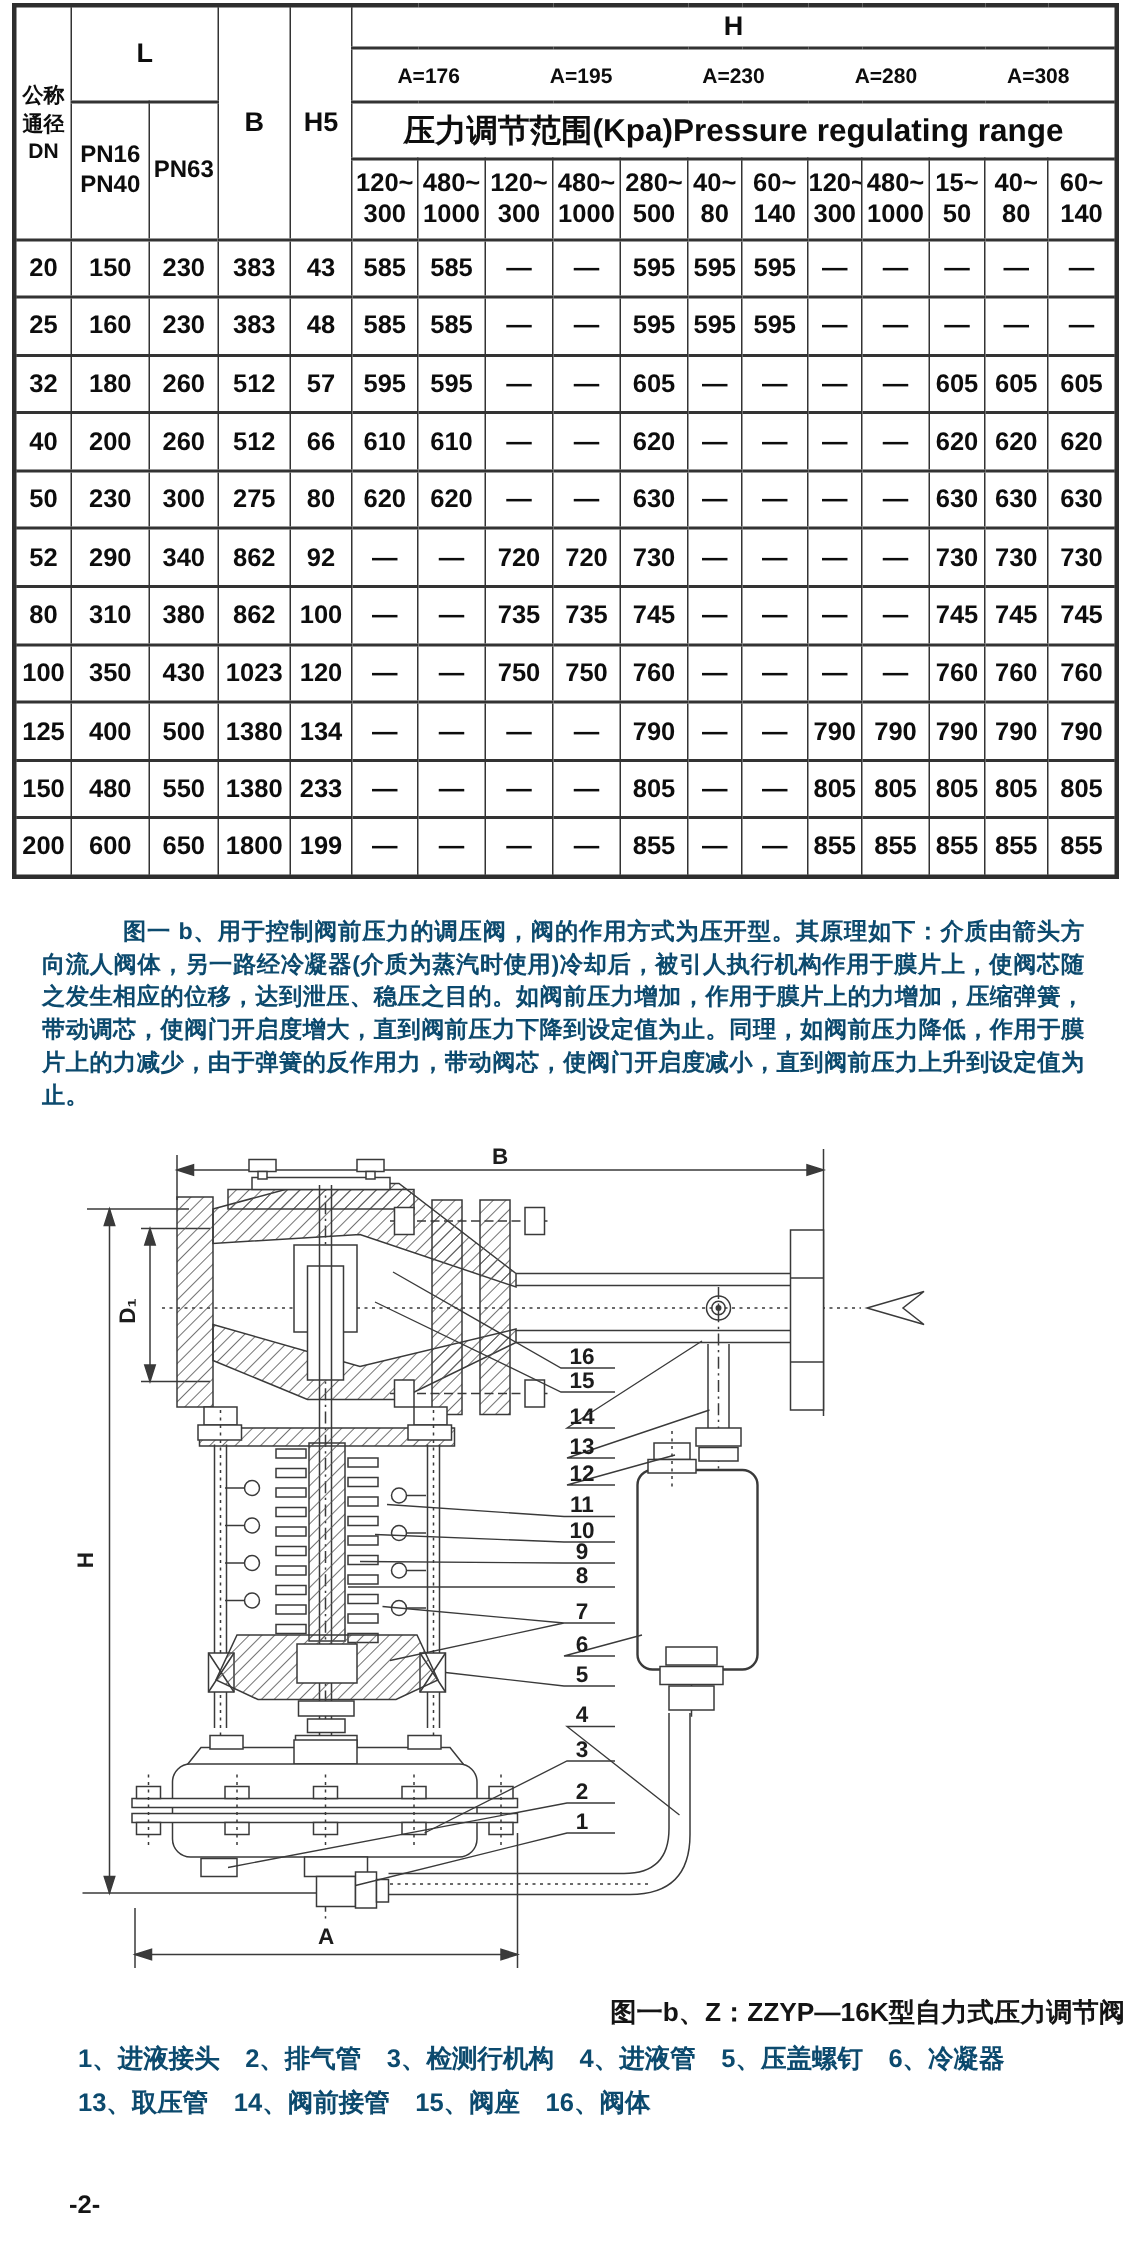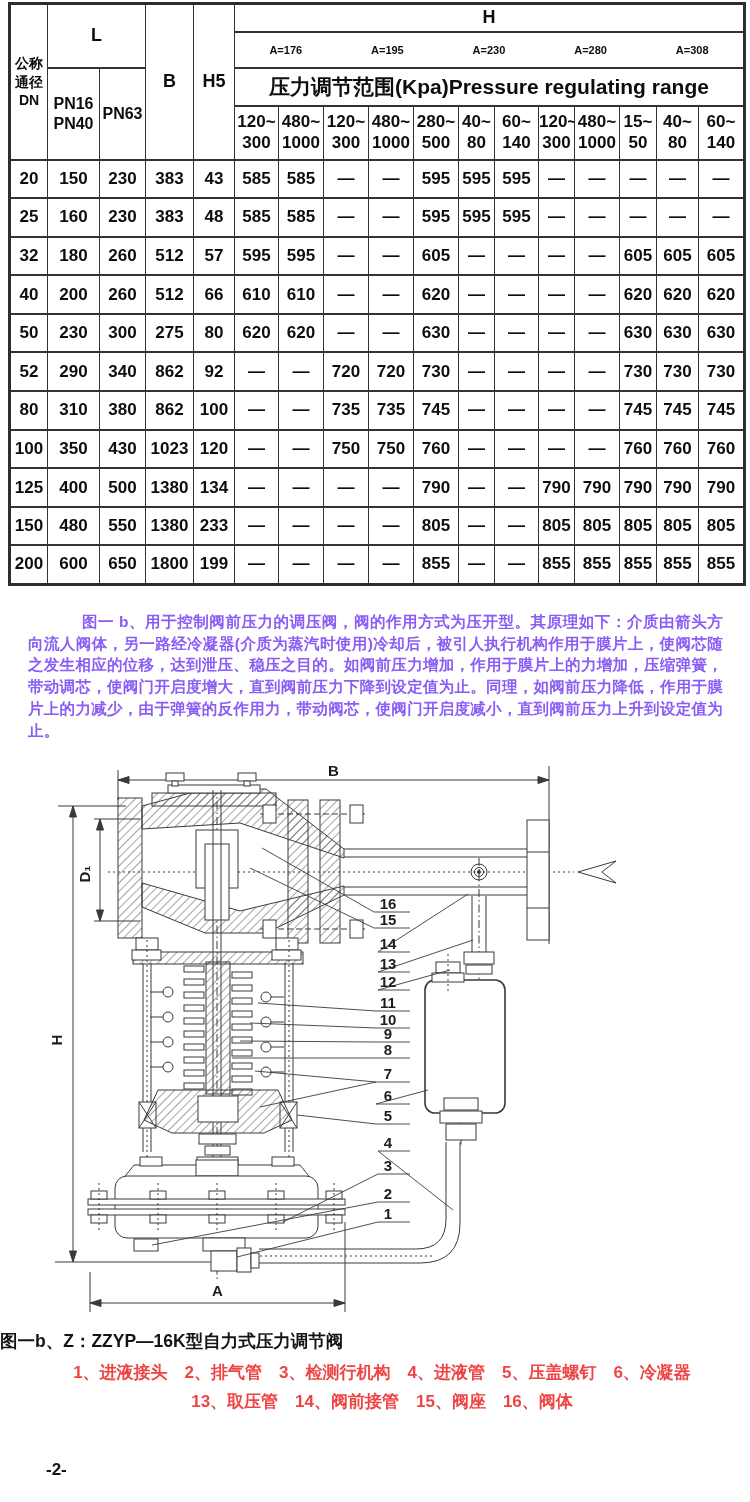--- a/index.html
+++ b/index.html
@@ -21,39 +21,39 @@
   }
   tr.h1{height:28px} tr.h2{height:36px} tr.h3{height:38px} tr.h4{height:54px}
   tbody.rows tr{height:38.6px}
   .pre{white-space:pre-line}
   th.dn{font-size:14px; line-height:1.3}
   th.big{font-size:18px}
   th.pn{font-size:16px; line-height:1.2}
   th.range{font-size:17px; text-align:left; padding-left:3px; line-height:1.18}
   th.rtitle{font-size:21px}
   td.cell{font-size:17px}
-  .a-flex{display:flex; justify-content:space-around; align-items:center; font-size:11px}
+  .a-flex{display:flex; justify-content:space-around; align-items:center; font-size:14px}
   
   .desc {
     position:absolute; left:28px; top:611px; width:695px;
-    font-size:15.5px; line-height:21.7px; font-weight:600; color:#8b5cf6;
+    font-size:15.5px; line-height:21.7px; font-weight:600; color:#0c4a6e;
     text-align:justify; text-indent:54px; letter-spacing:0.2px;
   }
   
   svg.diagram { position:absolute; left:0; top:755px; }
   svg.diagram * { vector-effect: none; }
   svg.diagram text { font-family:"Liberation Sans",sans-serif; font-weight:bold; fill:#1c1c1c; font-size:15px; }
   
   .fig-caption {
-    position:absolute; left:0; top:1329px; width:100%; text-align:left;
+    position:absolute; left:0; top:1329px; width:100%; text-align:right;
     font-size:17.5px; font-weight:700; color:#141414;
   }
   .parts {
     position:absolute; left:52px; top:1359px; width:660px;
-    font-size:17px; font-weight:700; line-height:28.6px; color:#ef4444;text-align:center;
+    font-size:17px; font-weight:700; line-height:28.6px; color:#0c4a6e;
   }
   .pagenum {
     position:absolute; left:46px; top:1460px;
     font-size:17px; font-weight:700; color:#141414;
   }
 </style>
 </head>
 <body>
 
 <div class="page">

